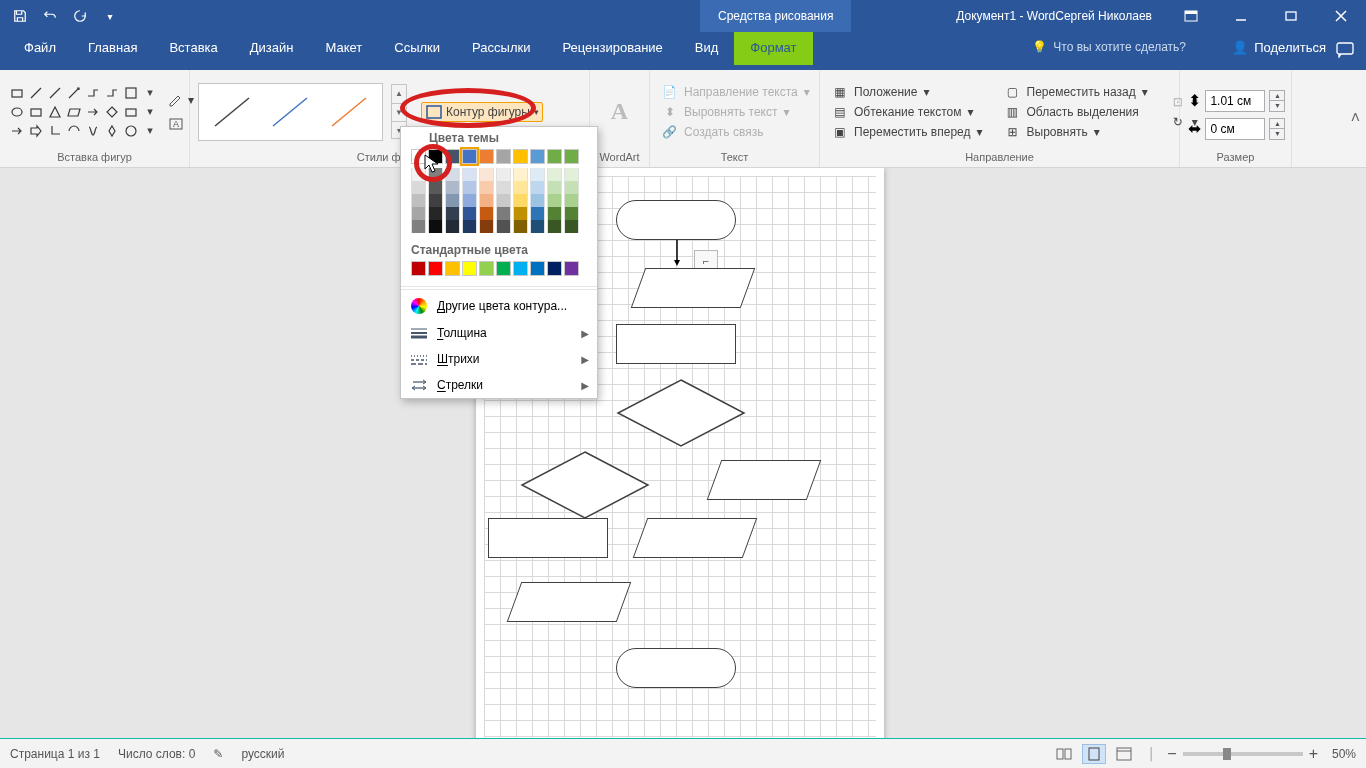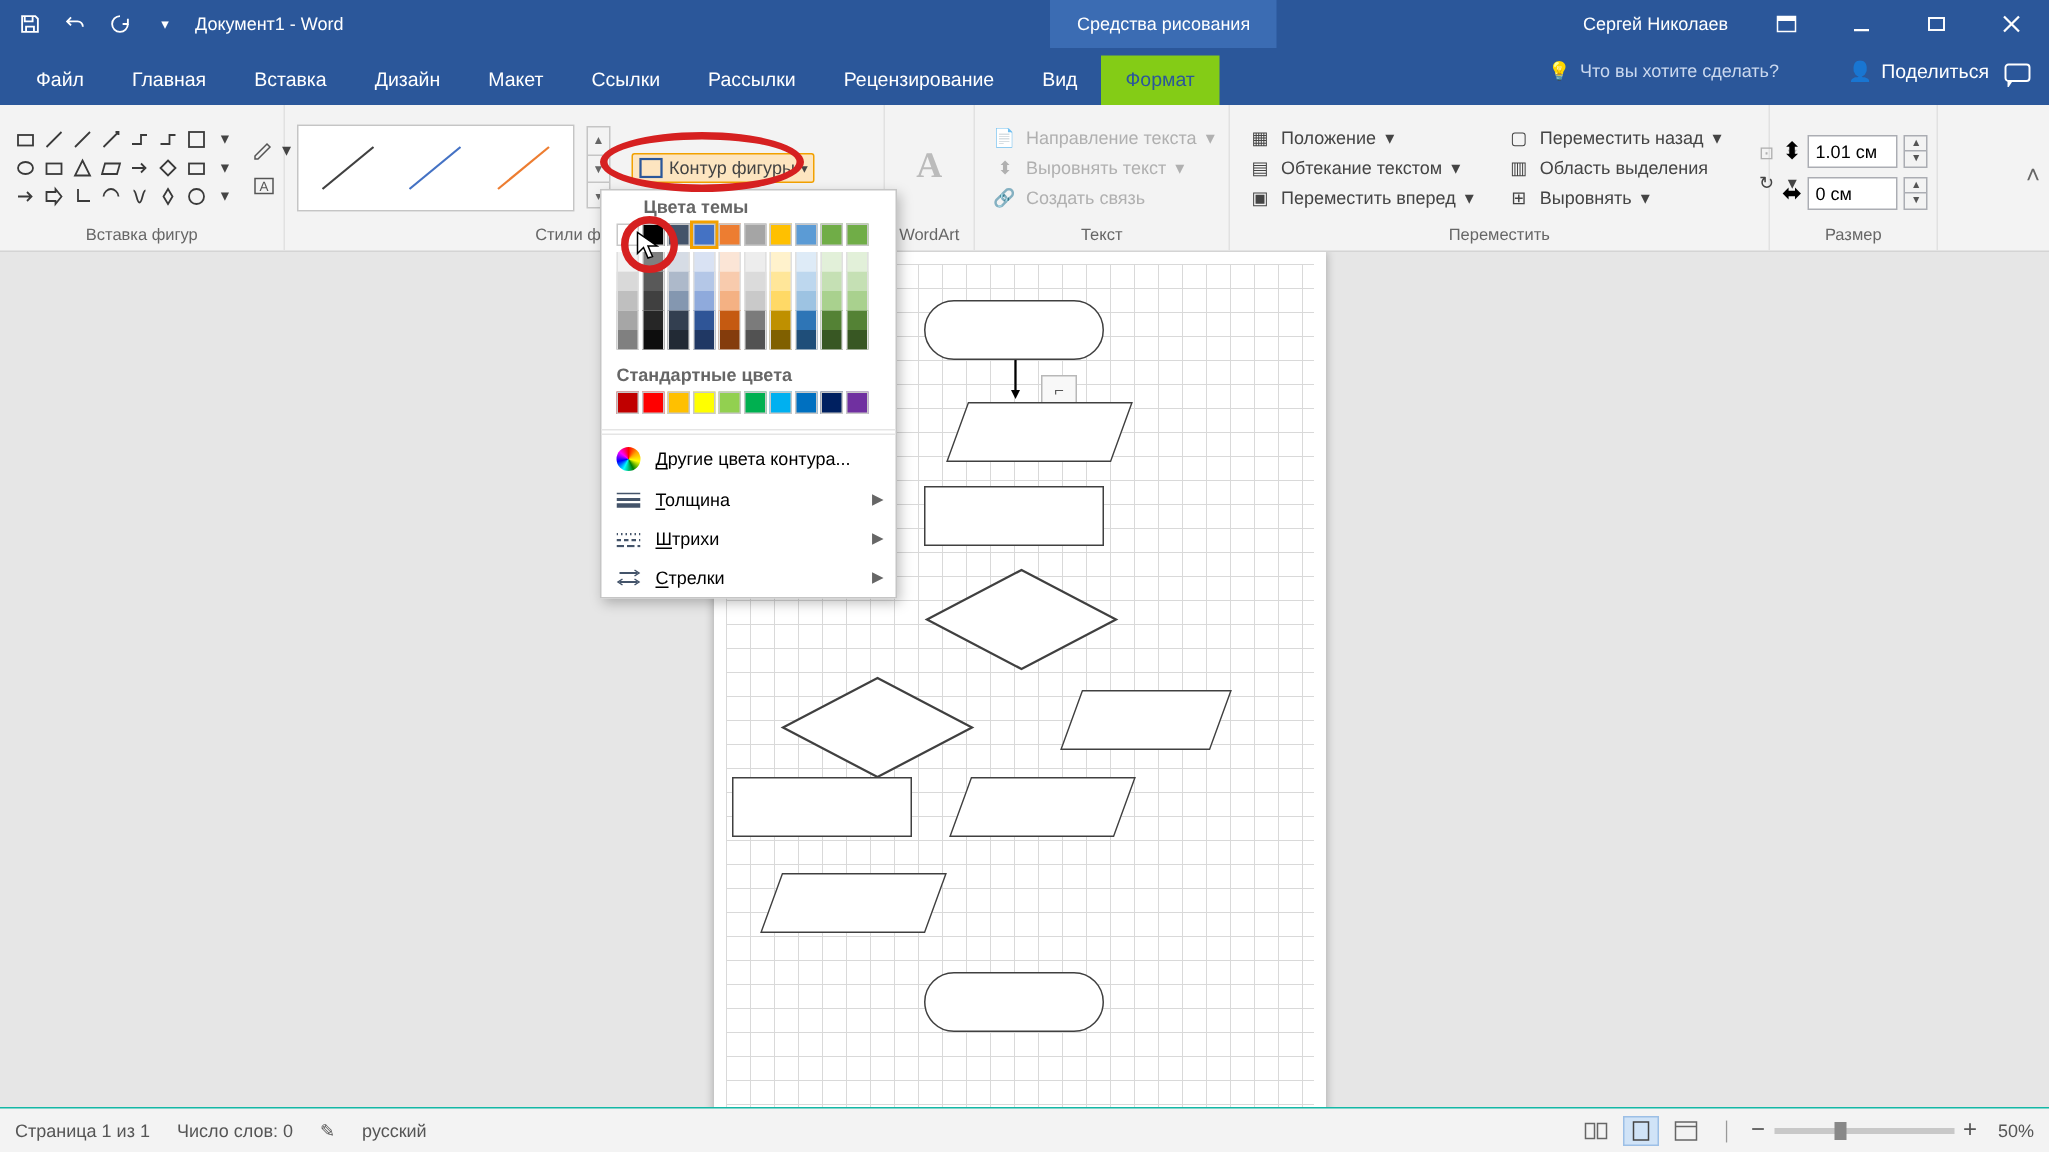--- a/index.html
+++ b/index.html
@@ -2,28 +2,28 @@
 <html><head>
 <meta charset="utf-8">
 <style>
 * { margin: 0; padding: 0; box-sizing: border-box; font-family: "Segoe UI", Arial, sans-serif; }
 body { width: 1366px; height: 768px; overflow: hidden; background: #fff; position: relative; }
 
 
 .titlebar { height: 32px; background: #2b579a; display: flex; align-items: center; color: #fff; font-size: 12px; }
 .qat { display: flex; align-items: center; gap: 2px; padding: 0 6px; }
 .qat-btn { width: 28px; height: 28px; display: flex; align-items: center; justify-content: center; color: #fff; cursor: pointer; }
-.titlebar-center { flex: 1; text-align: left; }
+.titlebar-center { flex: 1; text-align: right; }
 .titlebar-tool { position: absolute; left: 700px; top: 0; height: 32px; background: #3b6cb3; padding: 0 18px; display: flex; align-items: center; font-size: 12px; }
 .titlebar-right { display: flex; align-items: center; gap: 8px; padding-right: 4px; }
 .win-btn { width: 42px; height: 32px; display: flex; align-items: center; justify-content: center; cursor: pointer; }
 .user { margin-right: 10px; font-size: 12px; }
 
 
-.ribbon-tabs { height: 38px; background: #2b579a; display: flex; align-items: flex-end; padding-left: 8px; position: relative; }
+.ribbon-tabs { height: 38px; background: #2b579a; display: flex; align-items: flex-start; padding-left: 8px; position: relative; }
 .tab { color: #fff; font-size: 13px; padding: 8px 16px 10px 16px; cursor: pointer; background: transparent; }
 .tab.active { background: #84cc16; color: #2b579a; }
 .tell-me { position: absolute; right: 180px; top: 8px; color: #cbd9ef; font-size: 12px; display: flex; align-items: center; gap: 6px; }
 .share { position: absolute; right: 40px; top: 8px; color: #fff; font-size: 13px; display: flex; align-items: center; gap: 6px; }
 .comments-icon { position: absolute; right: 8px; top: 6px; width: 26px; height: 24px; display:flex;align-items:center;justify-content:center;color:#fff;}
 
 
 .ribbon { height: 98px; background: #f3f3f3; border-bottom: 1px solid #d4d4d4; display: flex; position: relative; }
 .group { border-right: 1px solid #e1e1e1; padding: 4px 8px 2px 8px; display: flex; flex-direction: column; justify-content: space-between; }
 .group-label { text-align: center; font-size: 11px; color: #666; padding: 2px 0; }
@@ -373,21 +373,21 @@
             <span class="ico">▥</span>
             <span>Область выделения</span>
           </div>
         <div class="cmd-item"><span class="ico">⊞</span><span>Выровнять</span> ▾</div>
       </div>
       <div class="cmd-stack">
         <div class="cmd-item disabled"><span class="ico">⊡</span>▾</div>
         <div class="cmd-item"><span class="ico">↻</span>▾</div>
       </div>
     </div>
-    <div class="group-label">Переместить</div>
+    <div class="group-label">Направление</div>
   </div>
 
   <div class="group" style="width:112px;">
     <div class="group-content">
       <div class="size-box">
         <div class="size-row">
           <span class="ico">⬍</span>
           <input class="size-input" value="1.01 см" style="">
           <div class="spinner">
               <div>▲</div>

